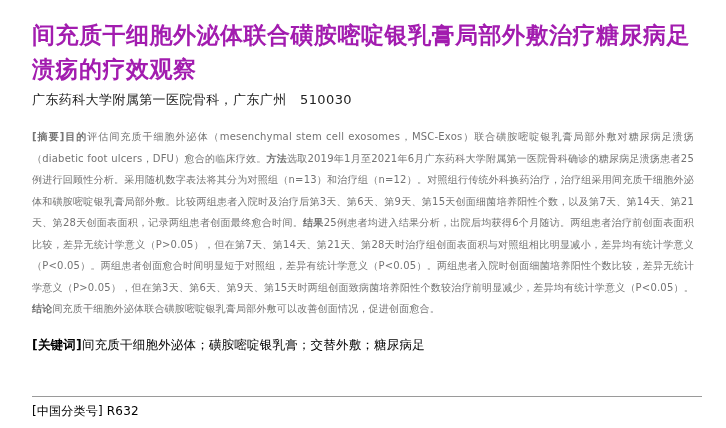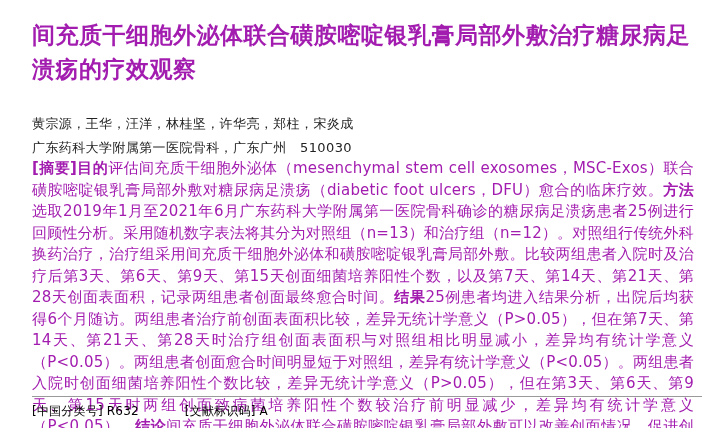--- a/index.html
+++ b/index.html
@@ -39,24 +39,25 @@
     letter-spacing: 0.4px;
   }
   .affiliation {
     font-size: 13px;
     line-height: 20px;
     color: #222;
     margin-top: 4px;
     letter-spacing: 0.4px;
   }
   .abstract {
-    font-size: 15px;
+    margin-top: 16px;
+    font-size: 10px;
     line-height: 21.5px;
     text-align: justify;
-    color: #a21caf;
+    color: #737373;
     letter-spacing: 0.2px;
   }
   .abstract .lbl {
     font-weight: bold;
   }
   .keywords {
     margin-top: 14px;
     font-size: 12.5px;
     line-height: 21px;
     color: #000;
@@ -84,26 +85,24 @@
   .footer .f-doi { }
   .footer .lbl { font-weight: normal; }
 </style>
 </head>
 <body>
 
 <div class="page">
 
   <h1 class="title">间充质干细胞外泌体联合磺胺嘧啶银乳膏局部外敷治疗糖尿病足溃疡的疗效观察</h1>
 
-  <div class="authors">黄宗源，王华，汪洋，林桂坚，许华亮，郑柱，宋炎成</div>
 
   <div class="affiliation">广东药科大学附属第一医院骨科，广东广州　510030</div>
 
   <div class="abstract"><span class="lbl">[摘要]</span><span class="lbl">目的</span><span>评估间充质干细胞外泌体（mesenchymal stem cell exosomes，MSC-Exos）联合磺胺嘧啶银乳膏局部外敷对糖尿病足溃疡（diabetic foot ulcers，DFU）愈合的临床疗效。</span><span class="lbl">方法</span><span>选取2019年1月至2021年6月广东药科大学附属第一医院骨科确诊的糖尿病足溃疡患者25例进行回顾性分析。采用随机数字表法将其分为对照组（n=13）和治疗组（n=12）。对照组行传统外科换药治疗，治疗组采用间充质干细胞外泌体和磺胺嘧啶银乳膏局部外敷。比较两组患者入院时及治疗后第3天、第6天、第9天、第15天创面细菌培养阳性个数，以及第7天、第14天、第21天、第28天创面表面积，记录两组患者创面最终愈合时间。</span><span class="lbl">结果</span><span>25例患者均进入结果分析，出院后均获得6个月随访。两组患者治疗前创面表面积比较，差异无统计学意义（P&gt;0.05），但在第7天、第14天、第21天、第28天时治疗组创面表面积与对照组相比明显减小，差异均有统计学意义（P&lt;0.05）。两组患者创面愈合时间明显短于对照组，差异有统计学意义（P&lt;0.05）。两组患者入院时创面细菌培养阳性个数比较，差异无统计学意义（P&gt;0.05），但在第3天、第6天、第9天、第15天时两组创面致病菌培养阳性个数较治疗前明显减少，差异均有统计学意义（P&lt;0.05）。</span><span class="lbl">结论</span><span>间充质干细胞外泌体联合磺胺嘧啶银乳膏局部外敷可以改善创面情况，促进创面愈合。</span></div>
 
   <div class="keywords"><span class="lbl">[关键词]</span><span>间充质干细胞外泌体；磺胺嘧啶银乳膏；交替外敷；糖尿病足</span></div>
 
   <div class="footer">
     <span class="f-clc"><span class="lbl">[中国分类号]</span> <span>R632</span></span>
-    <span class="f-doc"><span class="lbl">[文献标识码]</span> <span>A</span></span>
   </div>
 
 </div>
 
 </body></html>

